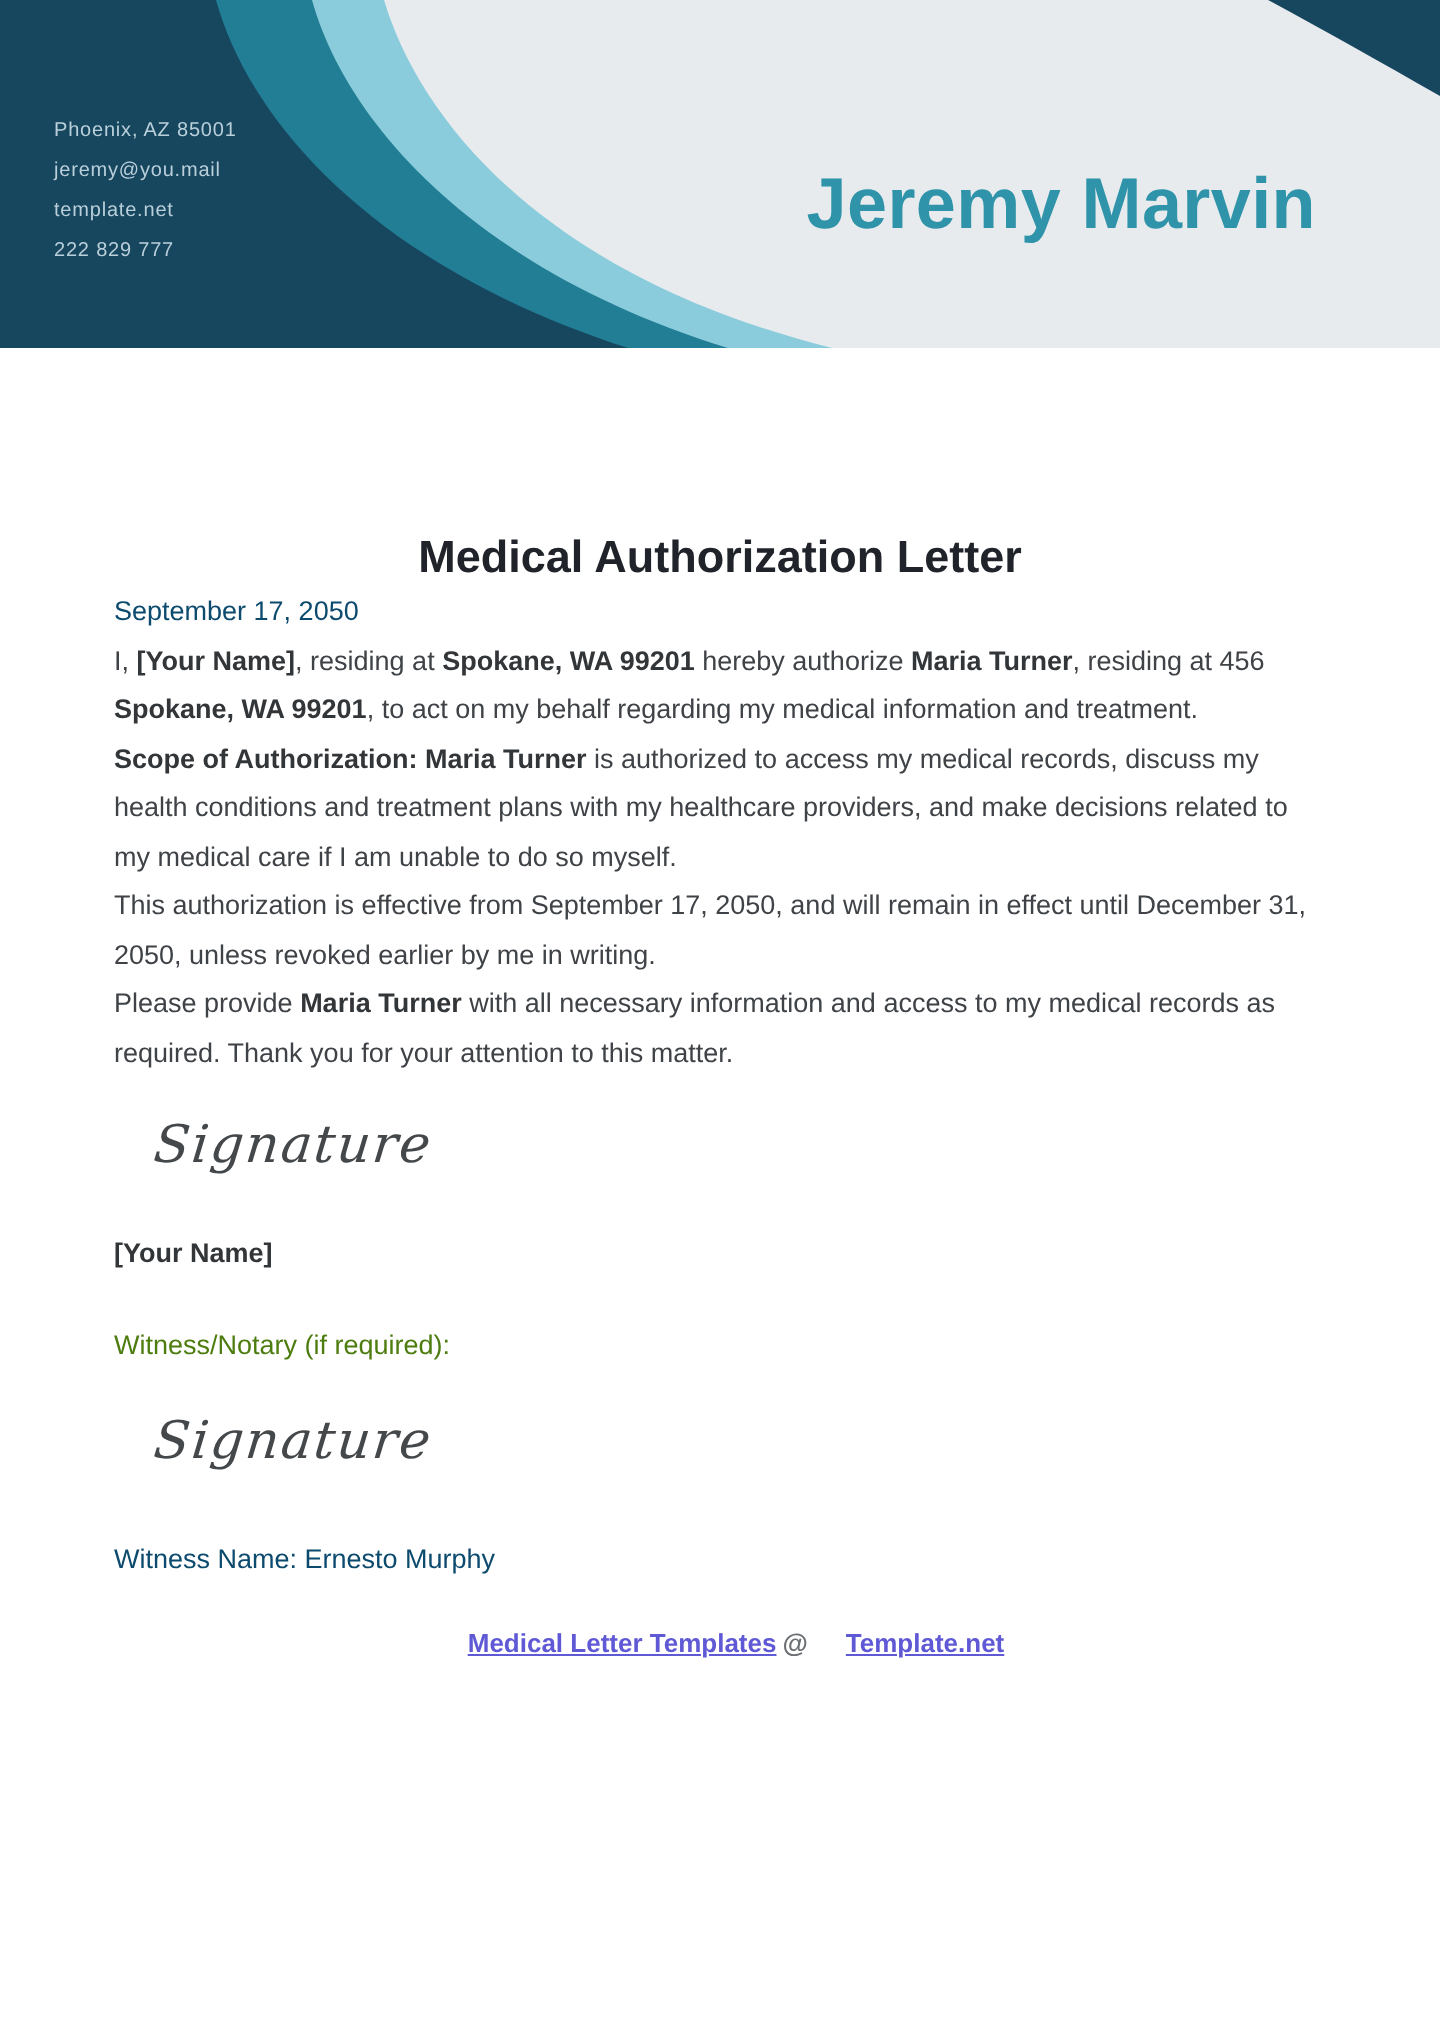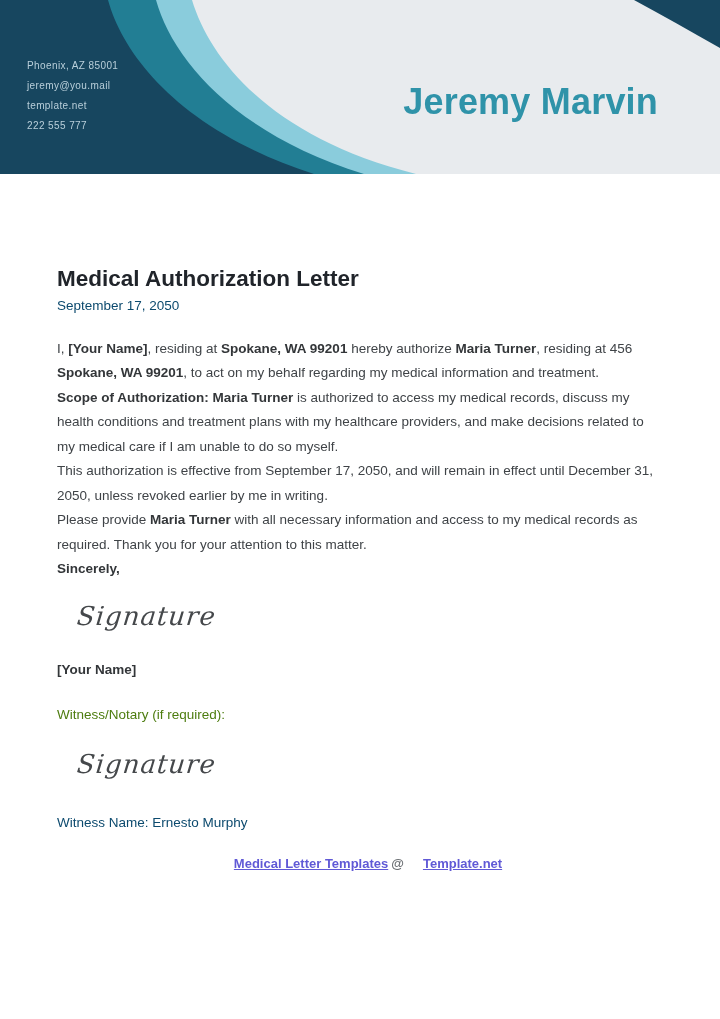--- a/index.html
+++ b/index.html
@@ -39,28 +39,29 @@
     font-weight: bold;
     color: #2f93a9;
     letter-spacing: 0.2px;
     z-index: 2;
   }
 
   
   .letter { padding: 0 57px; }
   .title {
     margin-top: 92px;
+    text-align: center;
     font-size: 22.5px;
     line-height: 26px;
     font-weight: bold;
     color: #20242a;
   }
   .line { font-size: 13.5px; line-height: 24.5px; color: #0c4a6e; }
   .date-line { margin-top: 2px; }
-  .paras { margin-top: 18px; }
+  .paras { margin-top: 0; }
   .para { font-size: 13.5px; line-height: 24.5px; color: #3f4347; }
   .b, .bold { font-weight: bold; color: #333639; }
   .closing { font-weight: bold; color: #333639; }
 
   .signature {
     margin-top: 14px;
     margin-left: 18px;
     height: 40px;
     font-family: "DejaVu Serif", serif;
     font-style: italic;
@@ -94,37 +95,36 @@
     <rect x="0" y="0" width="720" height="174" fill="#e8ebee"></rect>
     <path d="M192,0 C210,60 272,138 416,174 L0,174 L0,0 Z" fill="#8accdc"></path>
     <path d="M156,0 C172,58 234,134 364,174 L0,174 L0,0 Z" fill="#227e94"></path>
     <path d="M108,0 C124,58 184,132 314,174 L0,174 L0,0 Z" fill="#17465f"></path>
     <path d="M634,0 L720,0 L720,48 C690,31 662,15 634,0 Z" fill="#17465f"></path>
   </svg>
   <div class="contact">
       <div>Phoenix, AZ 85001</div>
       <div>jeremy@you.mail</div>
       <div>template.net</div>
-      <div>222 555 777</div>
+      <div>222 829 777</div>
     </div>
   <div class="brand-name">Jeremy Marvin</div>
 </div>
 
 <div class="letter">
   <h1 class="title">Medical Authorization Letter</h1>
   <div class="line date-line">September 17, 2050</div>
 
   <div class="paras">
       <p class="para"><span>I, </span><span class="b">[Your Name]</span><span>, residing at </span><span class="b">Spokane, WA 99201</span><span> hereby authorize </span><span class="b">Maria Turner</span><span>, residing at 456 </span><span class="b">Spokane, WA 99201</span><span>, to act on my behalf regarding my medical information and treatment.</span></p>
       <p class="para"><span class="b">Scope of Authorization: Maria Turner</span><span> is authorized to access my medical records, discuss my health conditions and treatment plans with my healthcare providers, and make decisions related to my medical care if I am unable to do so myself.</span></p>
       <p class="para"><span>This authorization is effective from September 17, 2050, and will remain in effect until December 31, 2050, unless revoked earlier by me in writing.</span></p>
       <p class="para"><span>Please provide </span><span class="b">Maria Turner</span><span> with all necessary information and access to my medical records as required. Thank you for your attention to this matter.</span></p>
     </div>
 
-  <div class="line closing">Sincerely,</div>
 
   <div class="signature">Signature</div>
   <div class="line signer-name">[Your Name]</div>
 
   <div class="line witness-label">Witness/Notary (if required):</div>
   <div class="signature second">Signature</div>
   <div class="line witness-name">Witness Name: Ernesto Murphy</div>
 
   <div class="footer">
     <a href="#">Medical Letter Templates</a><span class="sep">@</span><a href="#">Template.net</a>

